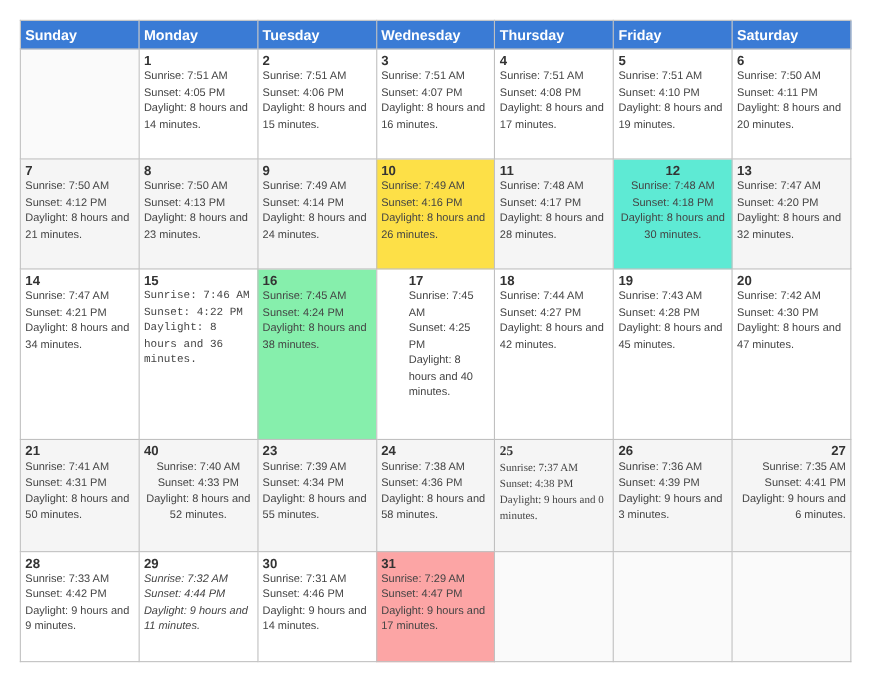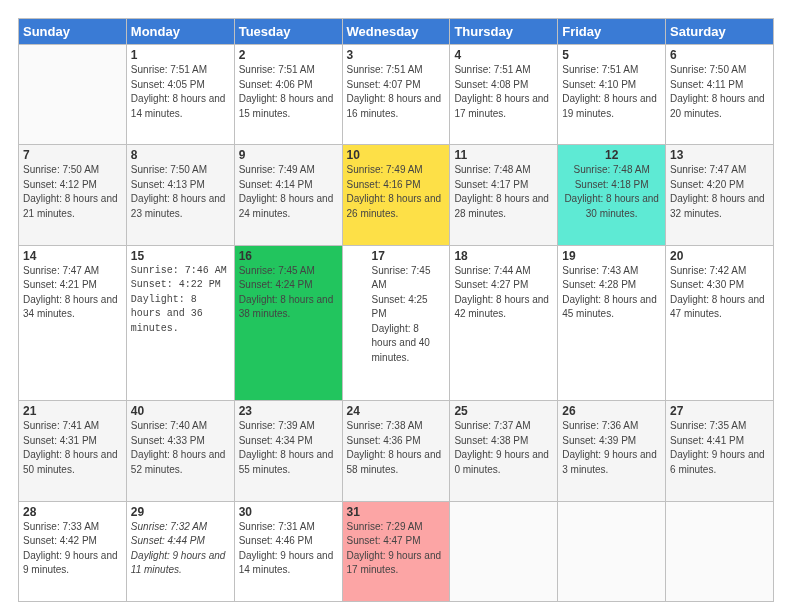--- a/index.html
+++ b/index.html
@@ -196,21 +196,21 @@
             <div class="day-info" style="white-space: pre-line;">Sunrise: 7:47 AM
 Sunset: 4:21 PM
 Daylight: 8 hours and 34 minutes.</div>
           </td>
           <td style="background: rgb(255, 255, 255);">
             <span class="day-number">15</span>
             <div class="day-info" style="white-space: pre-line; font-family: Liberation Mono, monospace;">Sunrise: 7:46 AM
 Sunset: 4:22 PM
 Daylight: 8 hours and 36 minutes.</div>
           </td>
-          <td style="background: #22c55e;">
+          <td style="background: #86efac;">
             <span class="day-number">16</span>
             <div class="day-info" style="white-space: pre-line;">Sunrise: 7:45 AM
 Sunset: 4:24 PM
 Daylight: 8 hours and 38 minutes.</div>
           </td>
           <td style="background: rgb(255, 255, 255); padding-left: 29px;">
             <span class="day-number">17</span>
             <div class="day-info" style="white-space: pre-line;">Sunrise: 7:45 AM
 Sunset: 4:25 PM
 Daylight: 8 hours and 40 minutes.</div>
@@ -236,49 +236,49 @@
         </tr>
         <tr>
           <td style="background: rgb(245, 245, 245);">
             <span class="day-number">21</span>
             <div class="day-info" style="white-space: pre-line;">Sunrise: 7:41 AM
 Sunset: 4:31 PM
 Daylight: 8 hours and 50 minutes.</div>
           </td>
           <td style="background: rgb(245, 245, 245);">
             <span class="day-number">40</span>
-            <div class="day-info" style="white-space: pre-line;">Sunrise: 7:40 AM
+            <div class="day-info" style="white-space: pre-line; text-align: center;">Sunrise: 7:40 AM
 Sunset: 4:33 PM
 Daylight: 8 hours and 52 minutes.</div>
           </td>
           <td style="background: rgb(245, 245, 245);">
             <span class="day-number">23</span>
             <div class="day-info" style="white-space: pre-line;">Sunrise: 7:39 AM
 Sunset: 4:34 PM
 Daylight: 8 hours and 55 minutes.</div>
           </td>
           <td style="background: rgb(245, 245, 245);">
             <span class="day-number">24</span>
             <div class="day-info" style="white-space: pre-line;">Sunrise: 7:38 AM
 Sunset: 4:36 PM
 Daylight: 8 hours and 58 minutes.</div>
           </td>
-          <td style="background: rgb(245, 245, 245);">
+          <td style="background: rgb(245, 245, 245); font-family: Liberation Serif, serif;">
             <span class="day-number">25</span>
             <div class="day-info" style="white-space: pre-line;">Sunrise: 7:37 AM
 Sunset: 4:38 PM
 Daylight: 9 hours and 0 minutes.</div>
           </td>
           <td style="background: rgb(245, 245, 245);">
             <span class="day-number">26</span>
             <div class="day-info" style="white-space: pre-line;">Sunrise: 7:36 AM
 Sunset: 4:39 PM
 Daylight: 9 hours and 3 minutes.</div>
           </td>
-          <td style="background: rgb(245, 245, 245);">
+          <td style="background: rgb(245, 245, 245); text-align: right;">
             <span class="day-number">27</span>
             <div class="day-info" style="white-space: pre-line;">Sunrise: 7:35 AM
 Sunset: 4:41 PM
 Daylight: 9 hours and 6 minutes.</div>
           </td>
         </tr>
         <tr>
           <td style="background: rgb(255, 255, 255);">
             <span class="day-number">28</span>
             <div class="day-info" style="white-space: pre-line;">Sunrise: 7:33 AM

